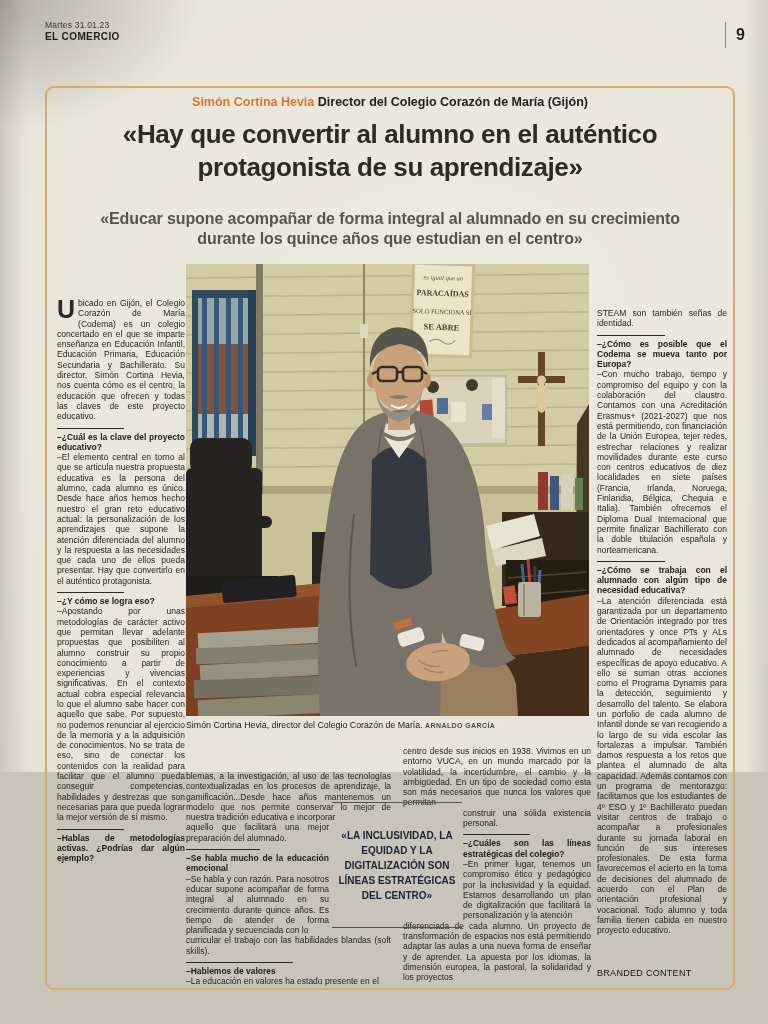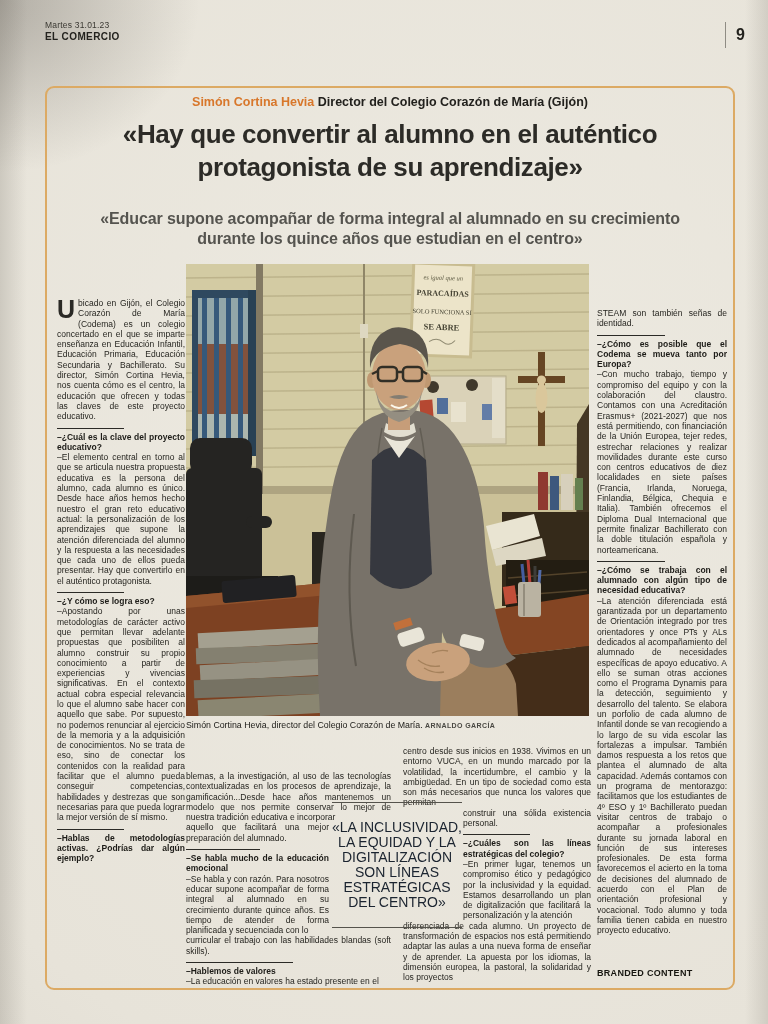--- a/index.html
+++ b/index.html
@@ -2,21 +2,21 @@
 <html lang="es"><head>
 <meta charset="utf-8">
 <style>
   html,body{margin:0;padding:0;}
   body{
     width:768px;height:1024px;overflow:hidden;
     font-family:"Liberation Sans","DejaVu Sans",sans-serif;
     background:#c8c4ba;
   }
   .page{
-    position:relative;width:768px;height:1024px;
+    position:relative;width:768px;height:772px;
     background:
       radial-gradient(40% 26% at 0% 0%, rgba(55,50,44,.30), rgba(55,50,44,0) 65%),
       linear-gradient(90deg, rgba(80,75,66,.18), rgba(80,75,66,0) 3.5%),
       linear-gradient(270deg, rgba(80,75,66,.15), rgba(80,75,66,0) 3%),
       radial-gradient(150% 120% at 58% 42%, #edeae1 0%, #e7e3d9 55%, #d9d5ca 90%, #ccc8bd 100%);
     color:#262520;
   }
   
   .masthead{position:absolute;left:45px;top:20px;width:700px;display:flex;justify-content:space-between;align-items:flex-start;}
   .mast-date{font-size:8.5px;color:#3a3832;letter-spacing:.2px;}
@@ -43,36 +43,36 @@
   
   .btxt{font-size:8.5px;line-height:10.3px;text-align:justify;hyphens:auto;}
   .btxt p{margin:0;}
   .q{font-weight:bold;color:#1d1c18;}
   .qrule{border-top:1px solid #2b2a26;width:52%;margin:6px 0 3px;}
   .qa{margin-top:0;}
   .dropcap{float:left;font-size:25px;line-height:21px;font-weight:bold;padding:1px 3px 0 0;color:#2a2925;}
   
   .col1{position:absolute;left:10px;top:210px;width:128px;height:702px;overflow:hidden;}
   .col4{position:absolute;left:550px;top:220px;width:130px;height:672px;overflow:hidden;}
-  .branded{position:absolute;left:0;bottom:2px;font-size:9px;font-weight:bold;letter-spacing:.3px;color:#16150f;background:transparent;}
+  .branded{position:absolute;left:0;bottom:2px;font-size:9px;font-weight:normal;letter-spacing:.3px;color:#16150f;background:transparent;}
   
   .photo-wrap{position:absolute;left:139px;top:176px;width:403px;}
   .photo-wrap svg{display:block;}
   .caption{margin:4px 0 0;font-size:8.8px;line-height:11px;color:#21201c;}
   .credit{font-size:7px;font-weight:bold;letter-spacing:.4px;color:#4a4943;}
   
   .below{position:absolute;left:139px;top:658px;width:405px;height:248px;overflow:hidden;}
   .bp-left{position:absolute;left:0;top:0;width:205px;margin-top:25px;}
   .bp-right{position:absolute;left:217px;top:0;width:188px;}
   .narrow-right{margin-right:62px;}
   .narrow-left{margin-left:60px;}
   .pqbox{position:absolute;left:146px;top:56px;width:130px;height:126px;
     display:flex;flex-direction:column;justify-content:space-between;}
   .pqrule{border-top:1px solid #55534c;width:100%;}
-  .pullquote{margin:4px 0;font-size:14px;line-height:15px;font-weight:normal;text-align:center;color:#1b2430;}
+  .pullquote{margin:4px 0;font-size:10px;line-height:15px;font-weight:bold;text-align:center;color:#1b2430;}
 </style>
 </head>
 <body>
 
 <div class="page">
 
   <div class="masthead">
     <div>
       <div class="mast-date">Martes 31.01.23</div>
       <div class="mast-brand">EL COMERCIO</div>

